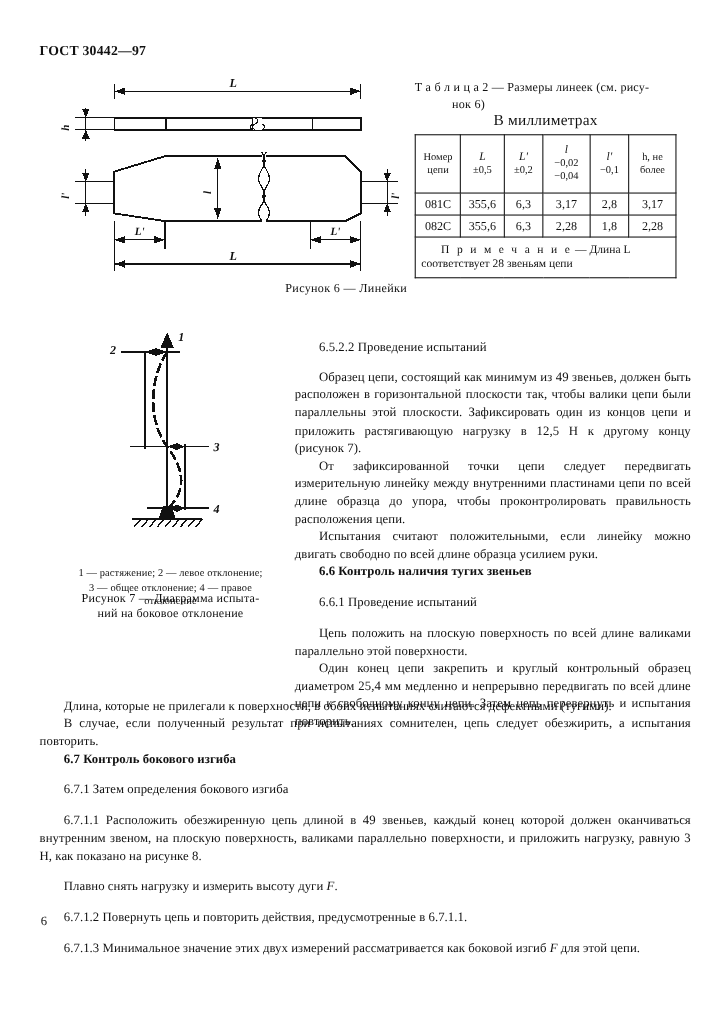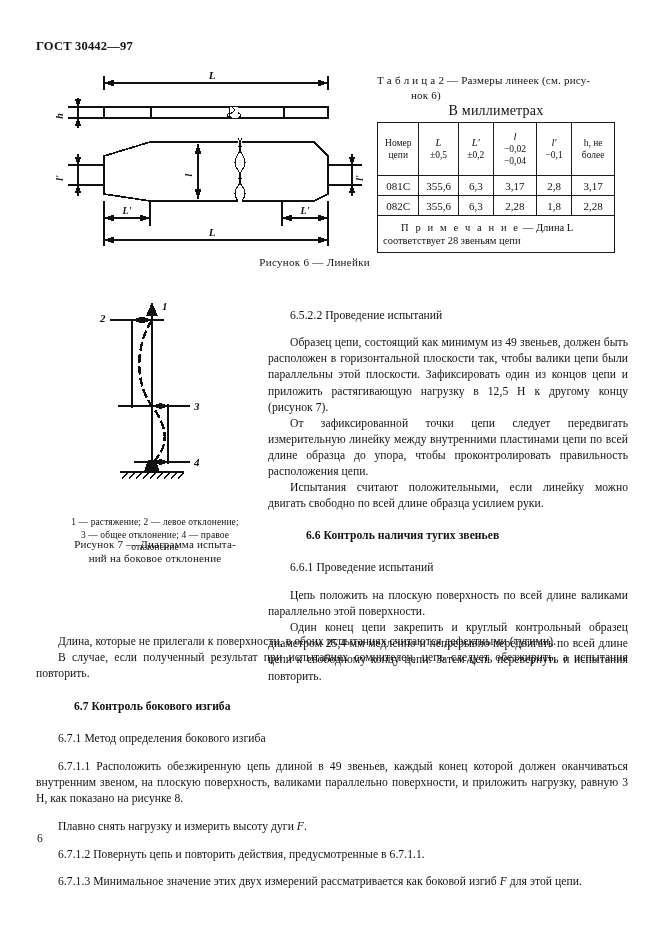--- a/index.html
+++ b/index.html
@@ -169,21 +169,21 @@
     text-align: justify;
     text-justify: inter-word;
     letter-spacing: .05px;
   }
   p.para {
     margin: 0;
     text-indent: 22px;
   }
   p.para.last-line-left { text-align-last: left; }
   p.hd {
-    margin: 16px;
+    margin: 0;
     text-indent: 22px;
     font-weight: bold;
     text-align: left;
   }
   p.nohang { text-indent: 22px; text-align: left; }
   .it { font-style: italic; }
 
   .page-number {
     position: absolute;
     left: 37px;
@@ -433,21 +433,21 @@
     <p class="hd">6.6  Контроль наличия тугих звеньев</p>
     <p class="nohang">6.6.1  Проведение испытаний</p>
     <p class="para">Цепь положить на плоскую поверхность по всей длине валиками параллельно этой поверхности.</p>
     <p class="para">Один конец цепи закрепить и круглый контрольный образец диаметром 25,4 мм медленно и непрерывно передвигать по всей длине цепи к свободному концу цепи. Затем цепь перевернуть и испытания повторить.</p>
   </div>
 
   <div class="col-full">
     <p class="para last-line-left">Длина, которые не прилегали к поверхности, в обоих испытаниях считаются дефектными (тугими).</p>
     <p class="para last-line-left">В случае, если полученный результат при испытаниях сомнителен, цепь следует обезжирить, а испытания повторить.</p>
     <p class="hd">6.7  Контроль бокового изгиба</p>
-    <p class="nohang">6.7.1  Метод определения бокового изгиба</p>
+    <p class="nohang">6.7.1  Затем определения бокового изгиба</p>
     <p class="para last-line-left">6.7.1.1  Расположить обезжиренную цепь длиной в 49 звеньев, каждый конец которой должен оканчиваться внутренним звеном, на плоскую поверхность, валиками параллельно поверхности, и приложить нагрузку, равную 3 Н, как показано на рисунке 8.</p>
     <p class="nohang"><span>Плавно снять нагрузку и измерить высоту дуги </span><span class="it">F</span><span>.</span></p>
     <p class="nohang">6.7.1.2  Повернуть цепь и повторить действия, предусмотренные в 6.7.1.1.</p>
     <p class="para last-line-left"><span>6.7.1.3 Минимальное   значение  этих   двух  измерений рассматривается как боковой изгиб </span><span class="it">F</span><span> для этой цепи.</span></p>
   </div>
 
   <div class="page-number">6</div>
 
 </div>
 

